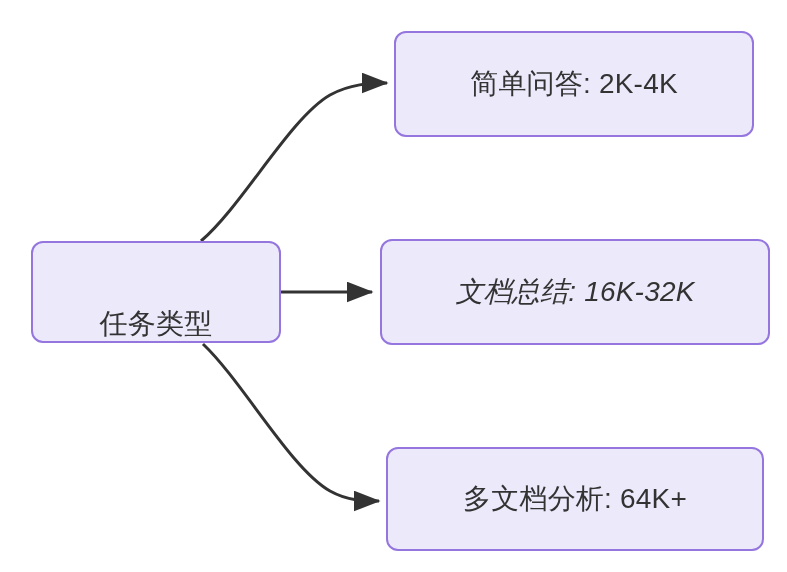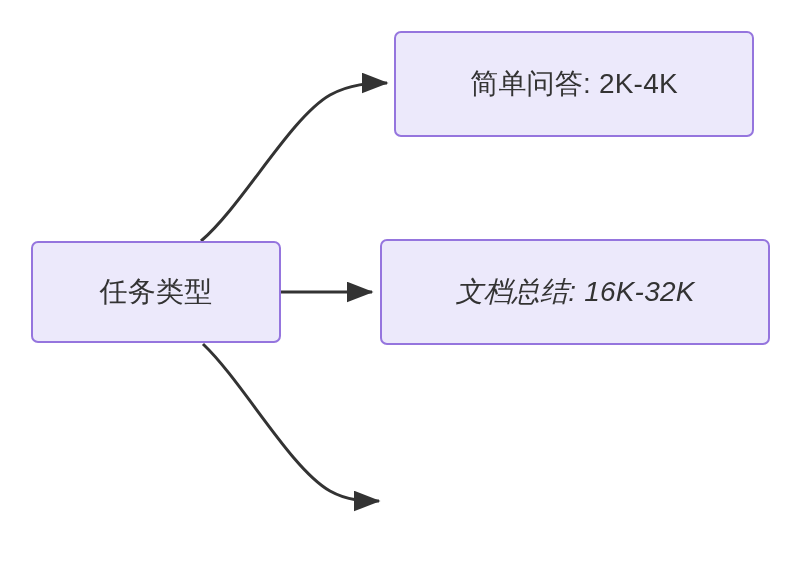--- a/index.html
+++ b/index.html
@@ -25,38 +25,39 @@
     top: 0;
     width: 787px;
     height: 572px;
     pointer-events: none;
   }
   .node {
     position: absolute;
     box-sizing: border-box;
     background: #ece9fb;
     border: 2px solid #9575de;
-    border-radius: 7px;
+    border-radius: 12px;
     display: flex;
     align-items: center;
     justify-content: center;
     color: #333333;
     font-size: 28px;
     line-height: 1.2;
     letter-spacing: 0.2px;
     white-space: nowrap;
   }
   .node-label {
     display: block;
   }
   #node-source {
     left: 31px;
     top: 241px;
     width: 250px;
     height: 102px;
+    align-items: flex-end;
   }
   #node-simple-qa {
     left: 394px;
     top: 31px;
     width: 360px;
     height: 106px;
   }
   #node-doc-summary {
     left: 380px;
     top: 239px;
@@ -95,14 +96,17 @@
   </div>
 
   <div class="node" id="node-simple-qa">
     <span class="node-label">简单问答: 2K-4K</span>
   </div>
 
   <div class="node" id="node-doc-summary">
     <span class="node-label">文档总结: 16K-32K</span>
   </div>
 
+  <div class="node" id="node-multi-doc">
+    <span class="node-label">多文档分析: 64K+</span>
+  </div>
 
 </div>
 
 </body></html>

